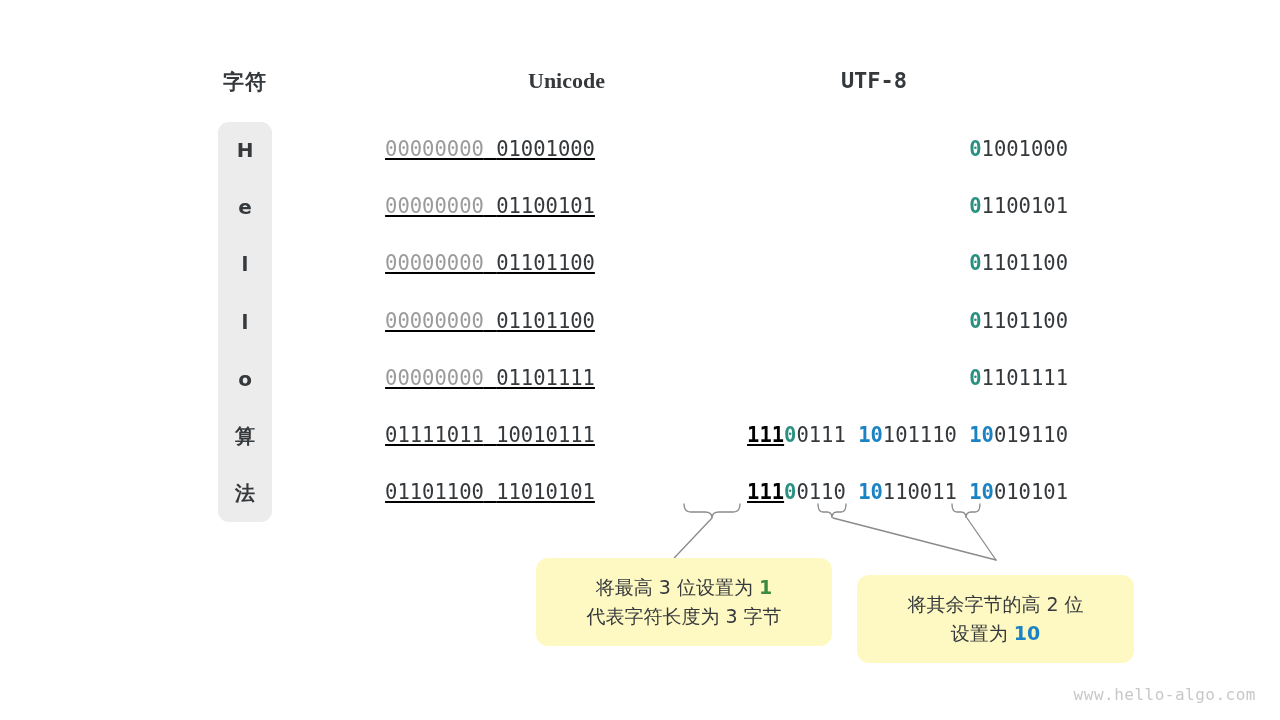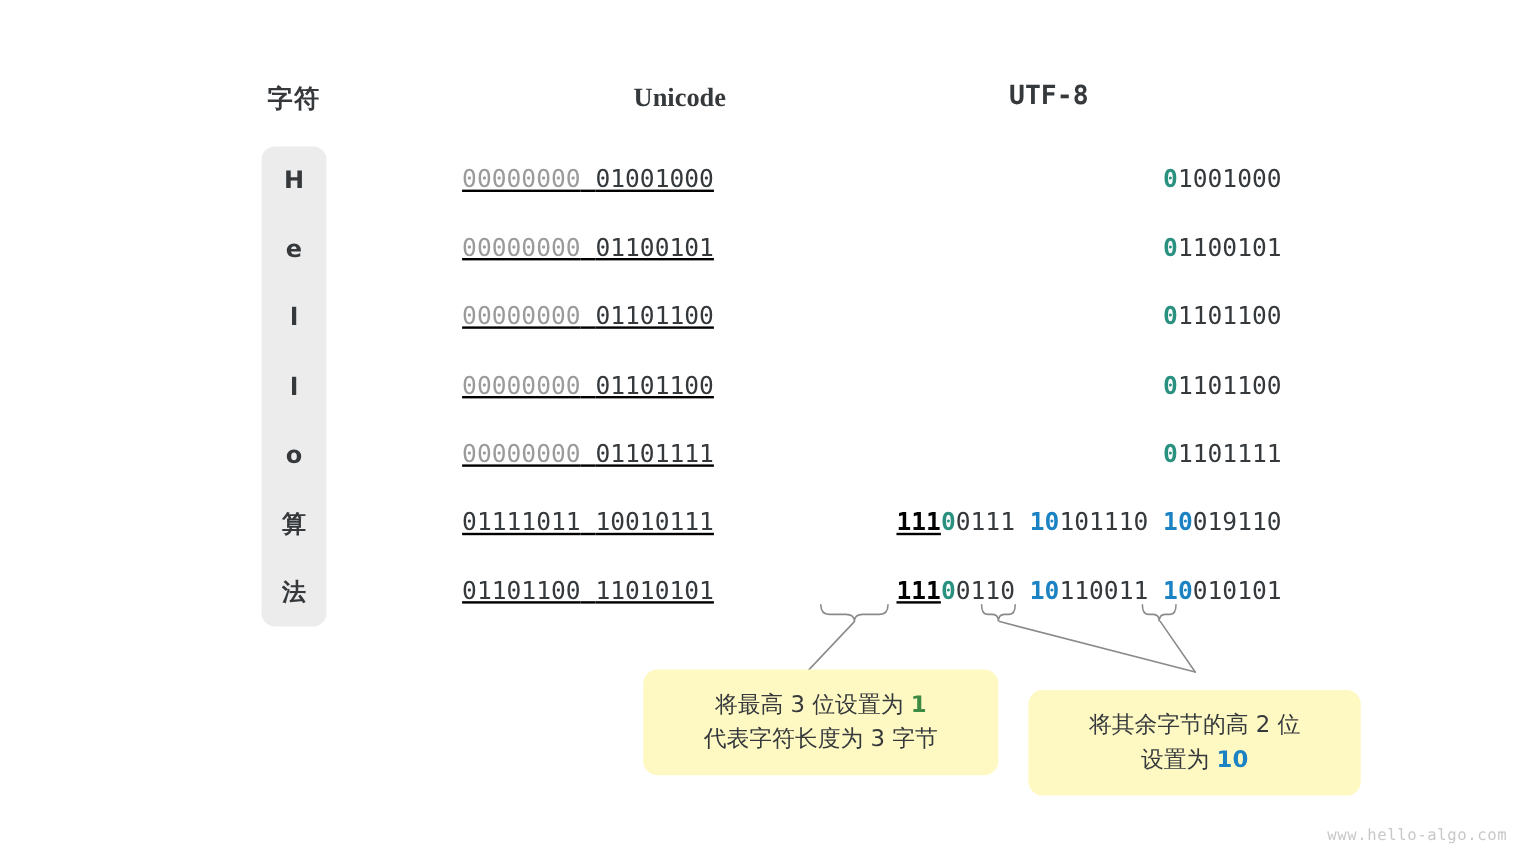--- a/index.html
+++ b/index.html
@@ -147,21 +147,21 @@
   .callout .ln { white-space: nowrap; }
   .hl-green { color: #3d8a42; font-weight: bold; }
   .hl-blue  { color: #1b82c4; font-weight: bold; }
 
   
   .watermark {
     position: absolute;
     right: 24px;
     bottom: 16px;
     font-family: "DejaVu Sans Mono", "Liberation Mono", monospace;
-    font-size: 13px;
+    font-size: 16px;
     color: #c8c8c8;
     letter-spacing: 0.5px;
   }
 </style>
 </head>
 <body>
 
 <div class="stage">
 
   <div class="hdr hdr-char">字符</div>

